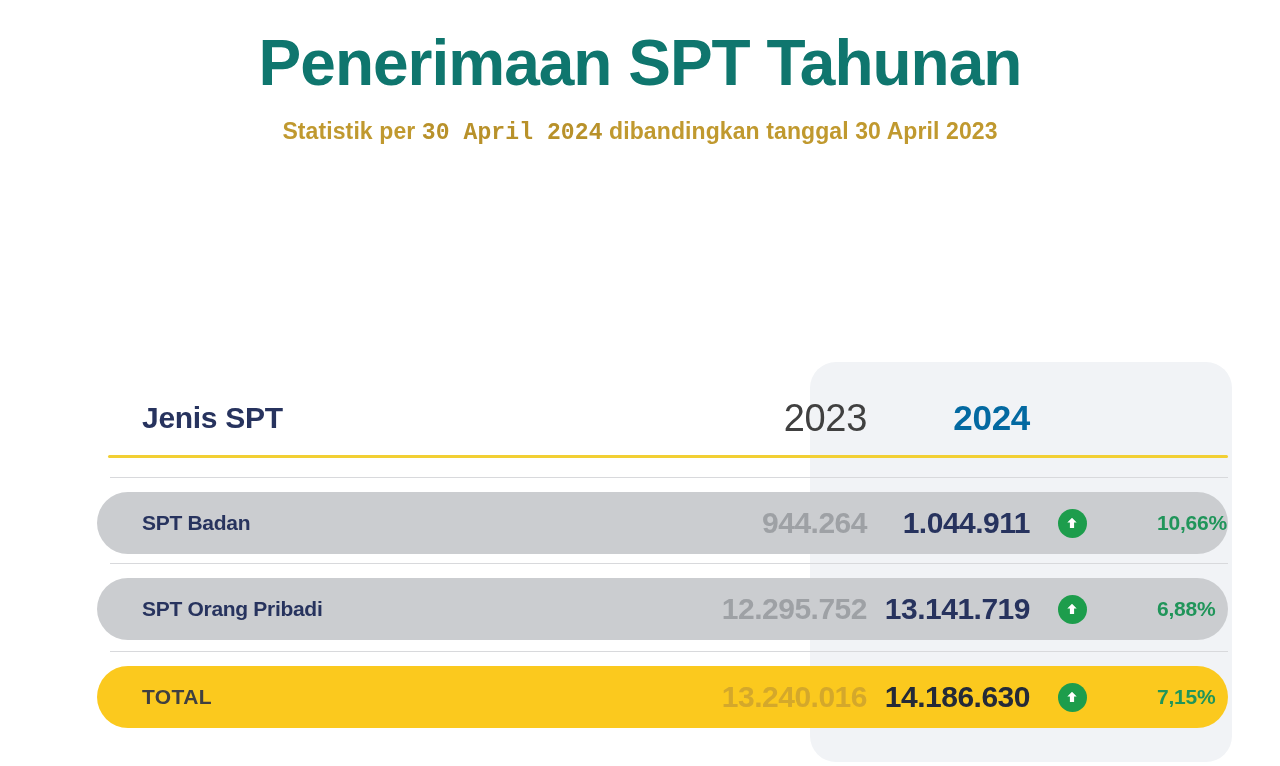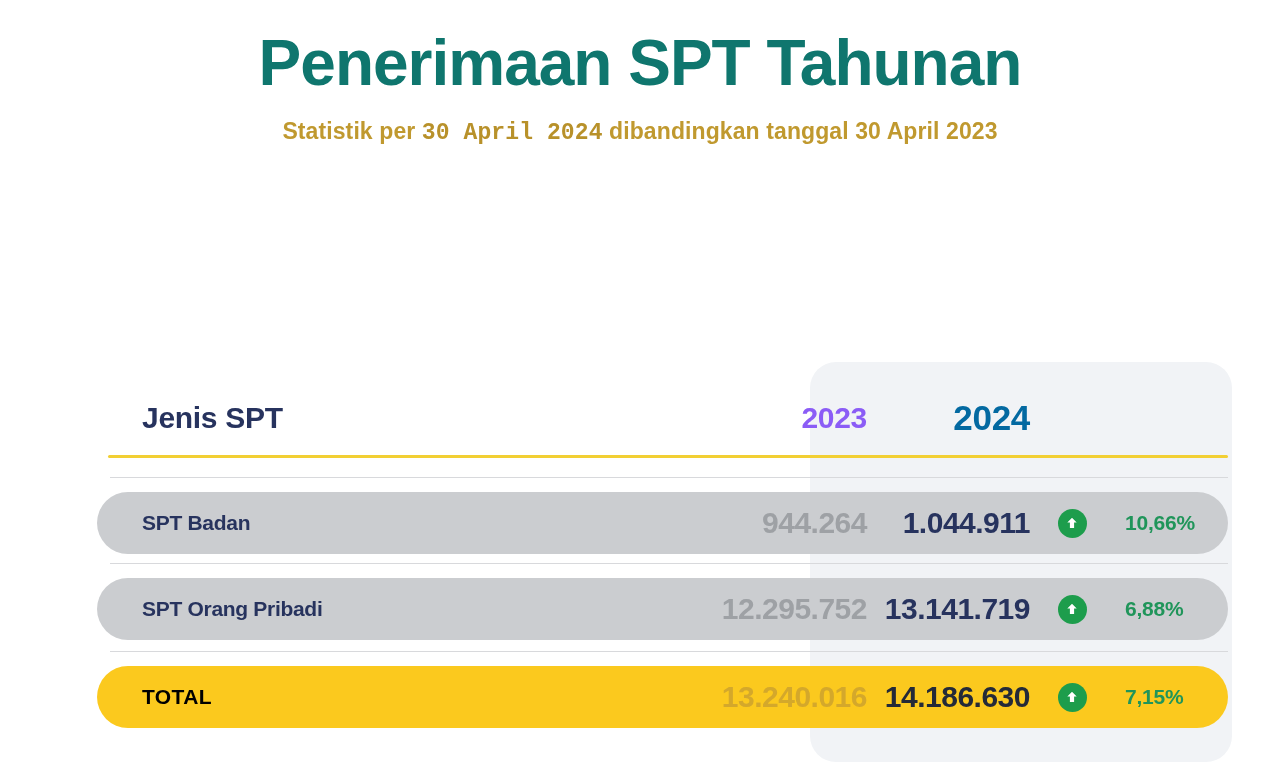--- a/index.html
+++ b/index.html
@@ -100,28 +100,28 @@
     text-align: right;
   }
   .col-arrow {
     position: absolute;
     left: 955px;
     width: 40px;
     text-align: center;
   }
   .col-pct {
     position: absolute;
-    left: 1028px;
+    left: 1060px;
     width: 112px;
     text-align: left;
   }
   .head-2023 {
-    font-size: 30px;
-    font-weight: 700;
-    color: #8b5cf6;
+    font-size: 38px;
+    font-weight: 400;
+    color: #404040;
     letter-spacing: -0.3px;
   }
   .head-2024 {
     font-size: 35px;
     font-weight: 800;
     color: #0369a1;
     letter-spacing: -0.3px;
   }
 
   
@@ -160,21 +160,21 @@
 
   .cell-label {
     font-size: 21px;
     font-weight: 800;
     color: #27335e;
     padding-left: 45px;
     letter-spacing: -0.3px;
     white-space: nowrap;
   }
   .row-data.total .cell-label {
-    color: #000000;
+    color: #404040;
     letter-spacing: 0.4px;
   }
 
   .cell-2023 {
     font-size: 30px;
     font-weight: 800;
     color: #9ea1a5;
     letter-spacing: -0.5px;
     margin-top: 40px;
   }

